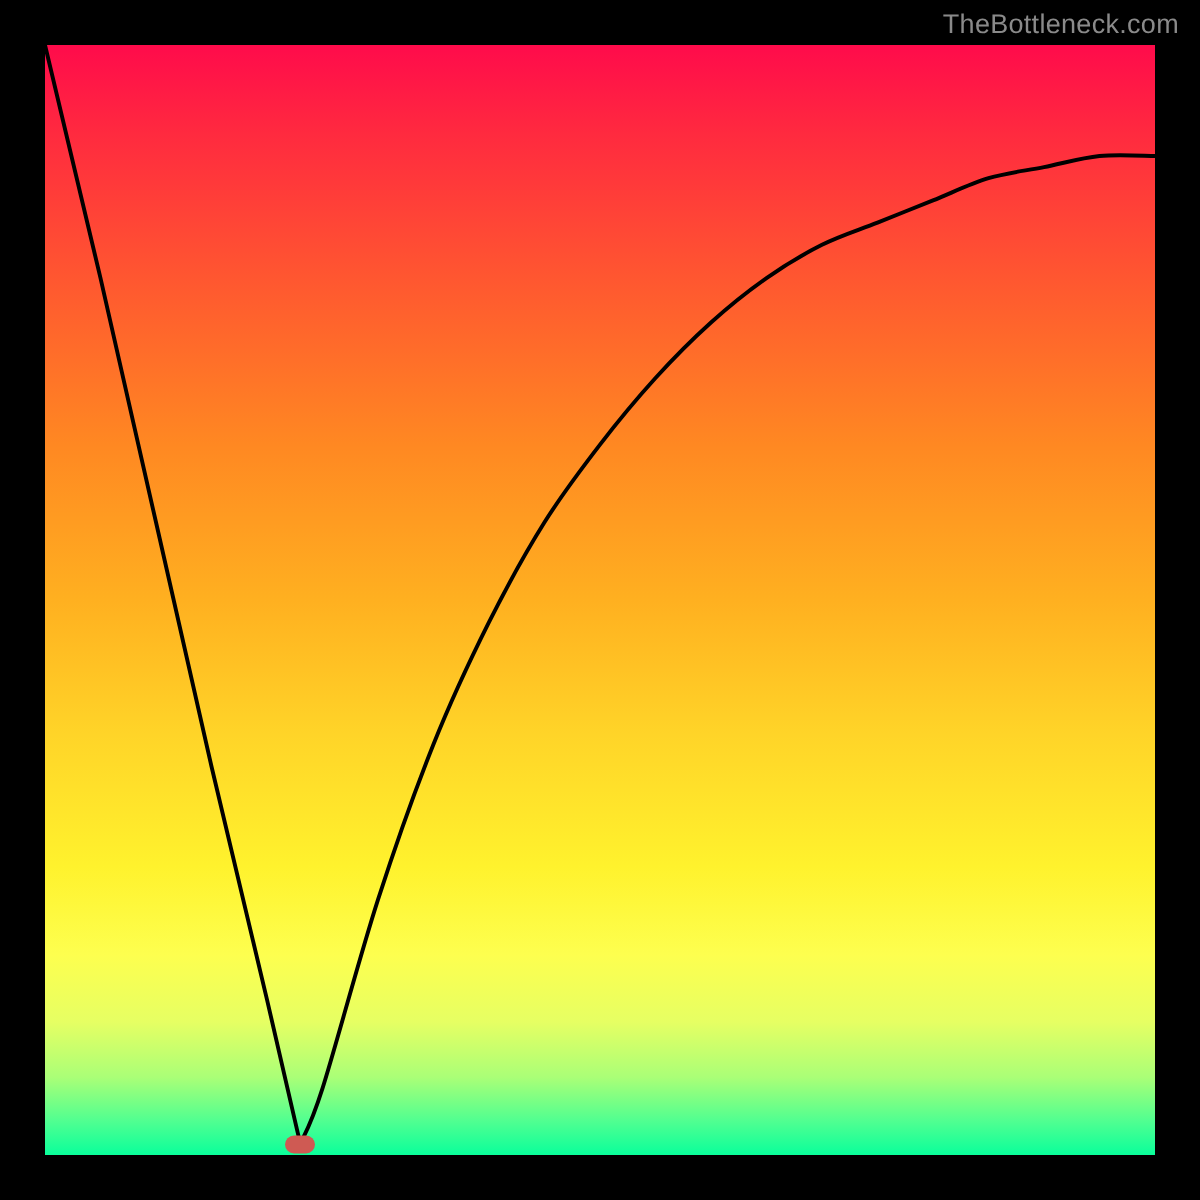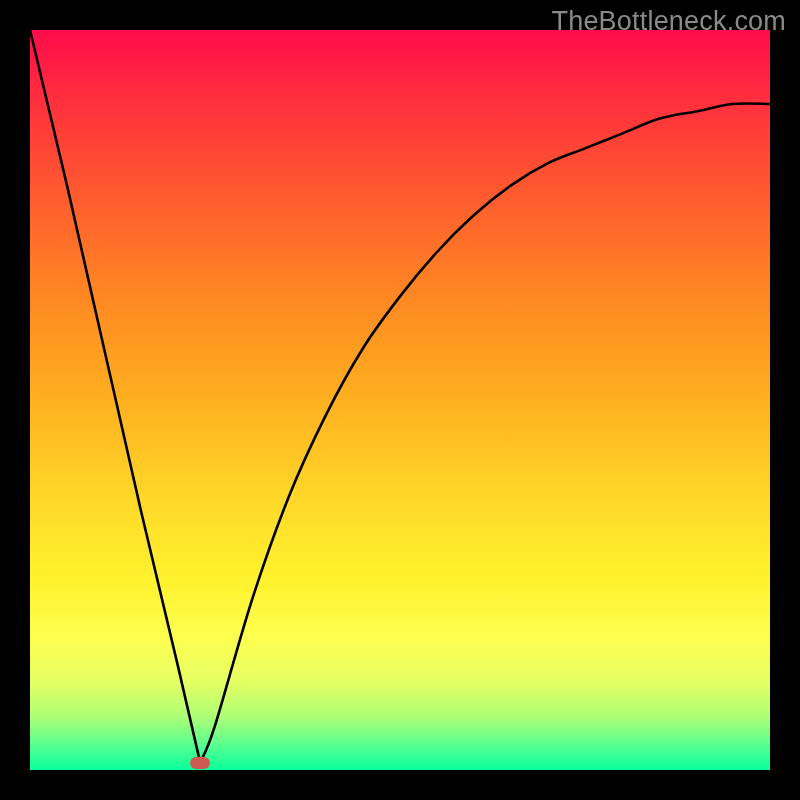--- a/index.html
+++ b/index.html
@@ -52,21 +52,21 @@
     left: 0;
     top: 0;
     width: 100%;
     height: 100%;
   }
   .watermark {
     position: absolute;
     top: 6px;
     right: 14px;
     color: #8a8a8a;
-    font-size: 27px;
+    font-size: 18px;
     font-weight: 500;
     letter-spacing: 0.2px;
     user-select: none;
   }
   .marker {
     position: absolute;
     width: 20px;
     height: 12px;
     border-radius: 6px;
     background: #cf5a53;

